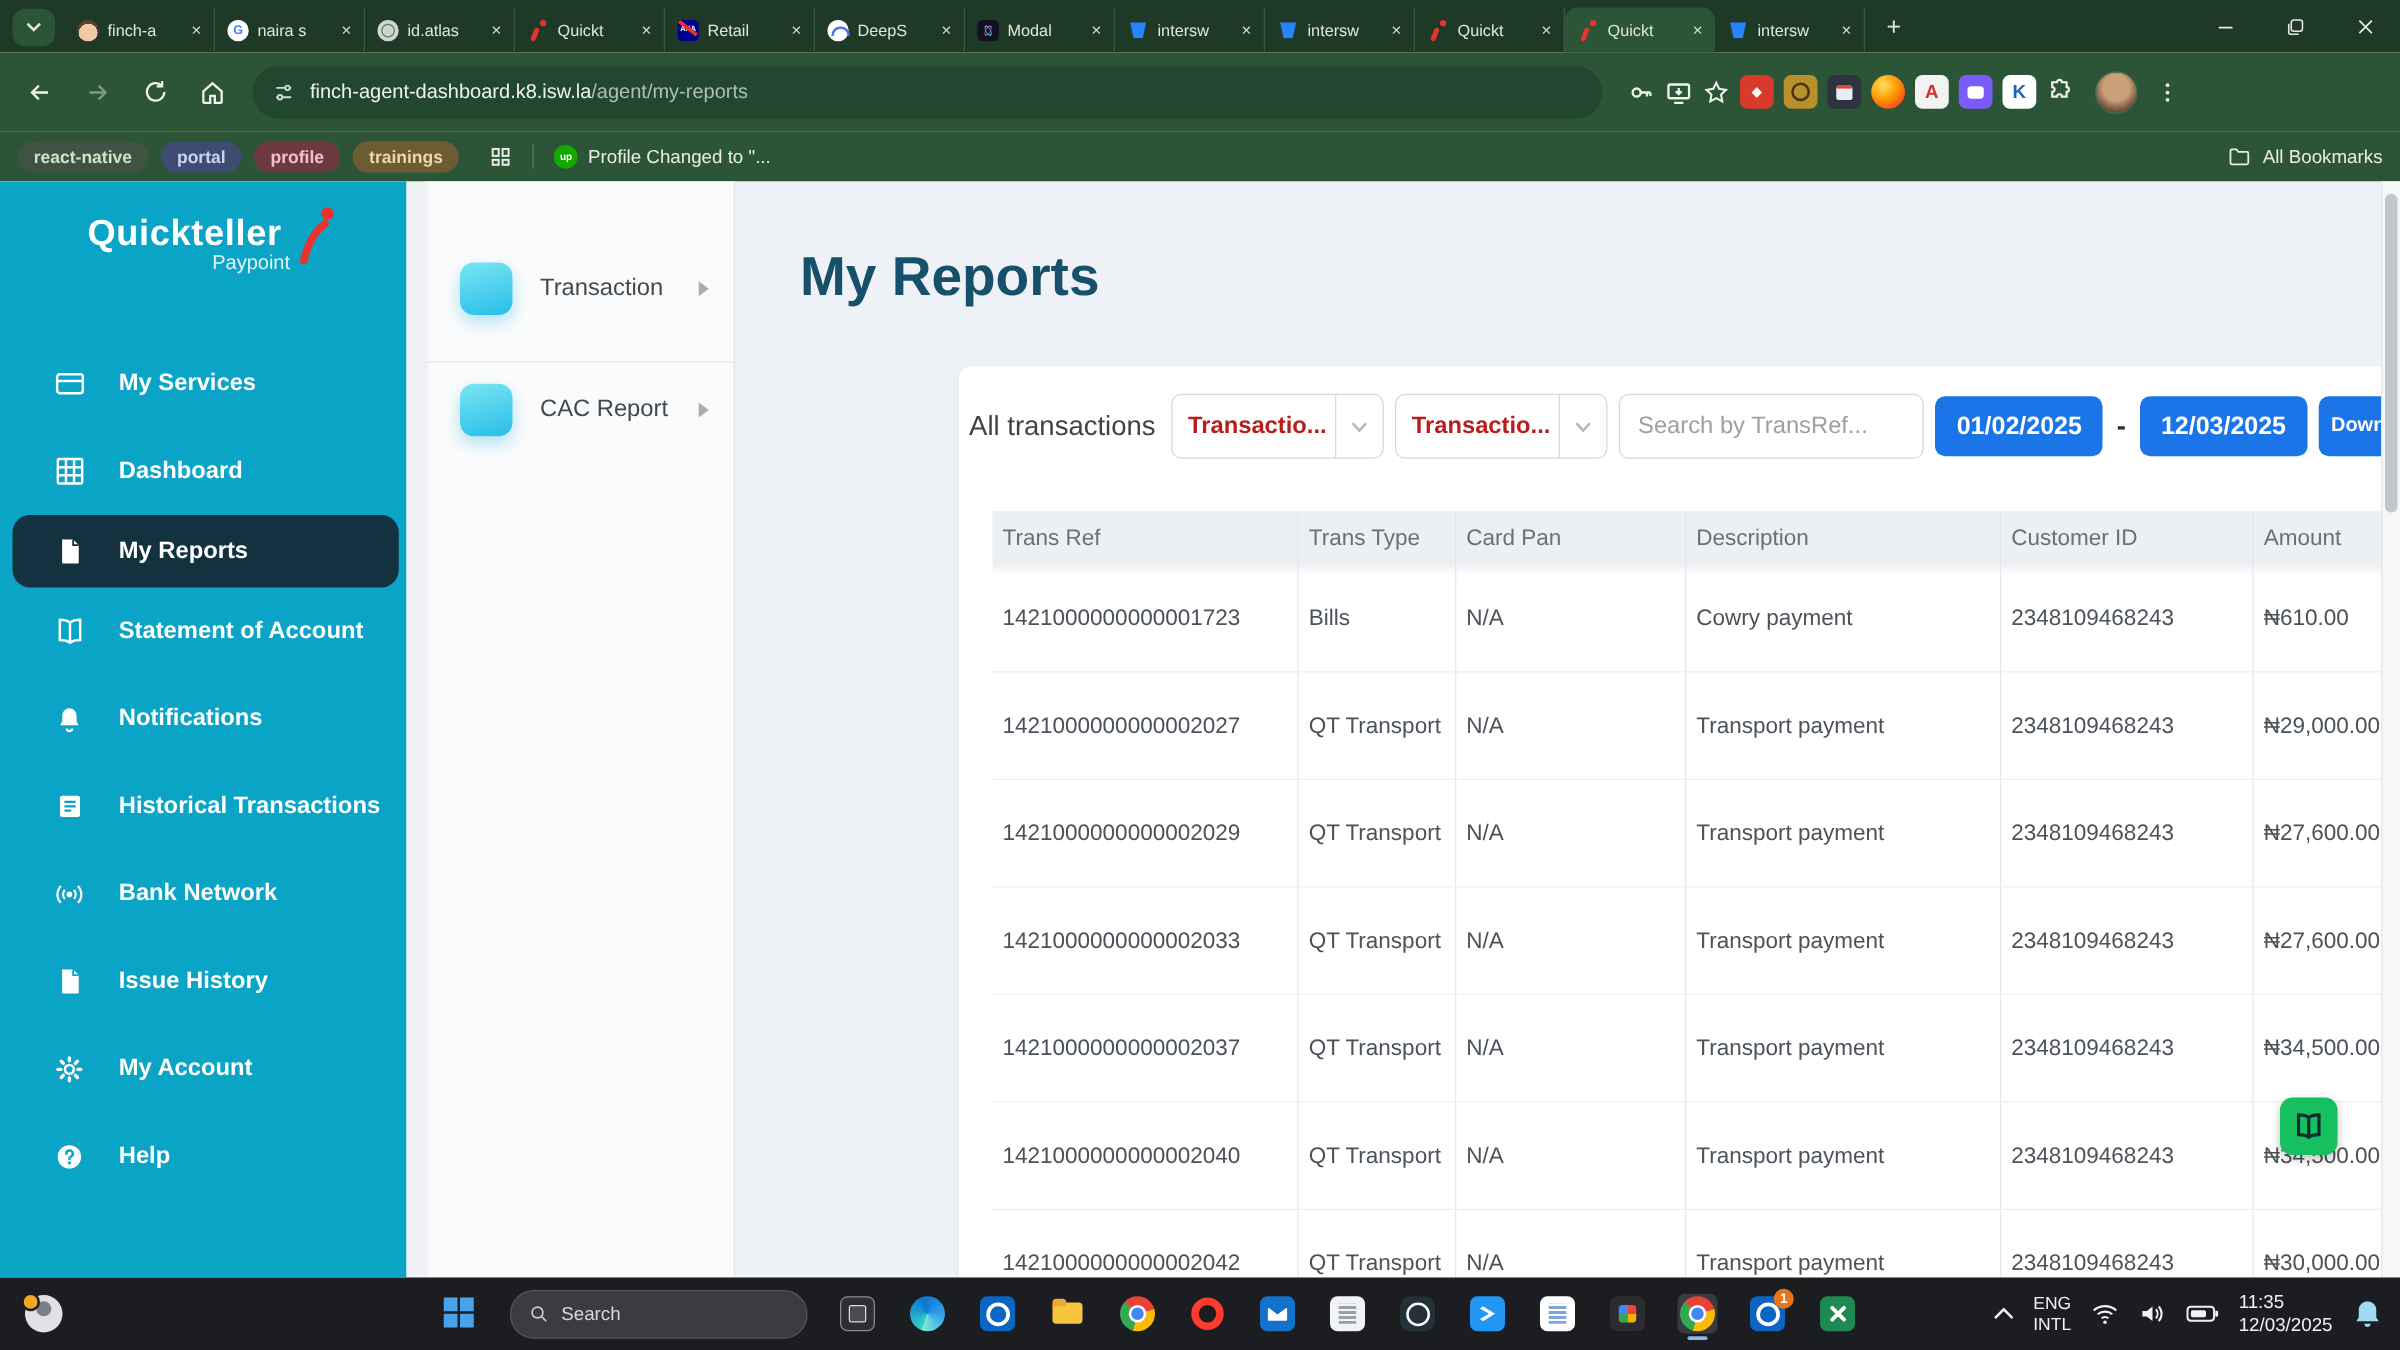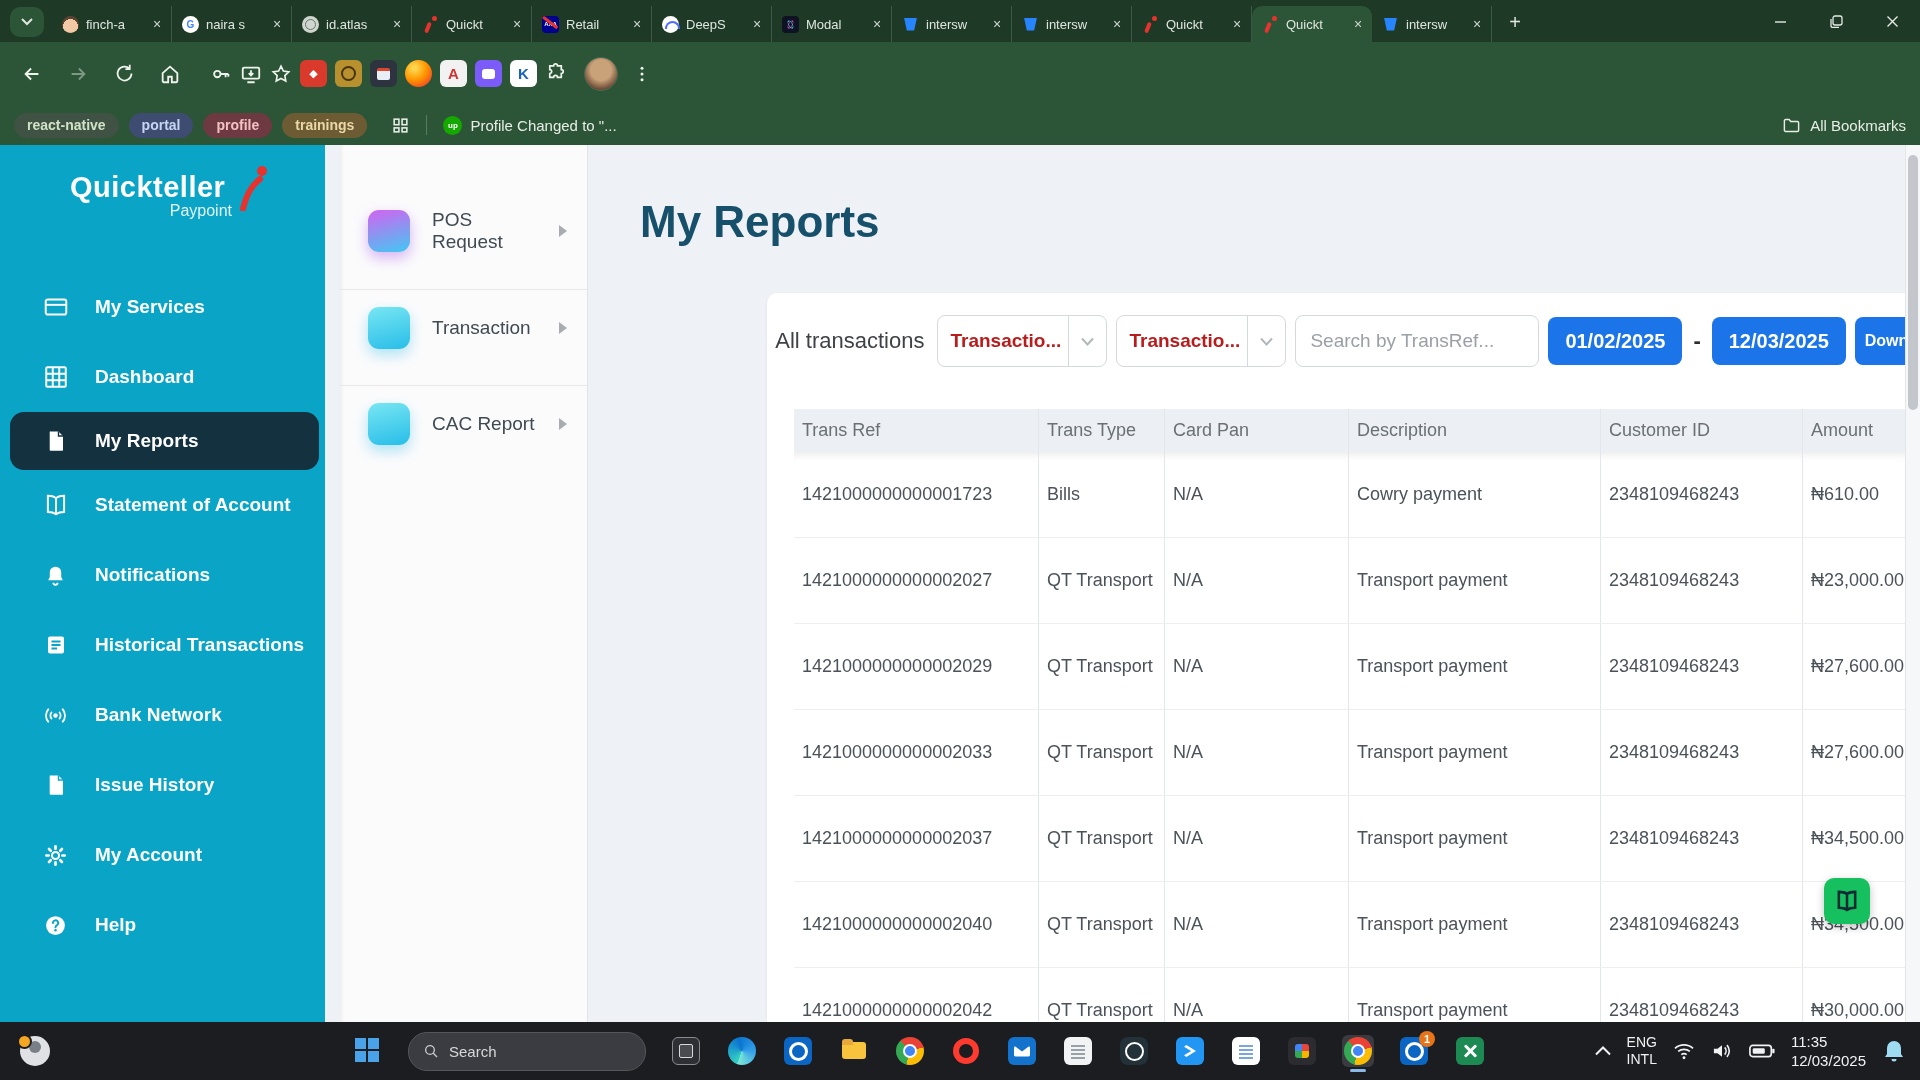--- a/index.html
+++ b/index.html
@@ -268,20 +268,28 @@
     <svg width="21" height="21" viewBox="0 0 24 24">
         <path d="M20 12a8 8 0 1 1-2.3-5.6M18 2v5h-5" stroke="#eef3ee" stroke-width="2" fill="none"></path>
       </svg>
   </div>
   <div class="navbtn">
     <svg width="22" height="22" viewBox="0 0 24 24">
         <path d="M4 11l8-7 8 7v9a1 1 0 0 1-1 1h-5v-6h-4v6H5a1 1 0 0 1-1-1z" stroke="#eef3ee" stroke-width="2" fill="none"></path>
       </svg>
   </div>
 
+  <div class="addresspill">
+    <svg width="18" height="18" viewBox="0 0 24 24">
+        <path d="M4 7h10M18 7h2M4 17h2M10 17h10" stroke="#cfdccf" stroke-width="2"></path>
+        <circle cx="16" cy="7" r="2.4" stroke="#cfdccf" stroke-width="2" fill="none"></circle>
+        <circle cx="8" cy="17" r="2.4" stroke="#cfdccf" stroke-width="2" fill="none"></circle>
+      </svg>
+    <div class="url"><span>finch-agent-dashboard.k8.isw.la</span><span class="path">/agent/my-reports</span></div>
+  </div>
 
   <div class="tbicons">
     <svg width="22" height="22" viewBox="0 0 24 24">
         <circle cx="8" cy="12" r="3.5" stroke="#eef3ee" stroke-width="2" fill="none"></circle>
         <path d="M11.5 12H20M17 12v3.5M20 12v3" stroke="#eef3ee" stroke-width="2" fill="none"></path>
       </svg>
     <svg width="22" height="22" viewBox="0 0 24 24">
         <rect x="3" y="5" width="18" height="12" rx="1.5" stroke="#eef3ee" stroke-width="2" fill="none"></rect>
         <path d="M8 21h8M12 8v5M9.5 11l2.5 2.5L14.5 11" stroke="#eef3ee" stroke-width="2" fill="none"></path>
       </svg>
@@ -441,25 +449,20 @@
               <circle cx="12" cy="16.6" r="1.2" fill="#0aa4c7"></circle>
             </svg>
           </span>
         <span>Help</span>
       </div>
     </div>
   </div>
 
   <div class="submenu">
     <div class="smlist">
-      <div class="smitem">
-        <span class="smicon pos"></span>
-        <span class="smlabel">POS Request</span>
-        <span class="smchev"></span>
-      </div>
       <div class="smitem">
         <span class="smicon cyan"></span>
         <span class="smlabel">Transaction</span>
         <span class="smchev"></span>
       </div>
       <div class="smitem">
         <span class="smicon cyan"></span>
         <span class="smlabel">CAC Report</span>
         <span class="smchev"></span>
       </div>
@@ -512,21 +515,21 @@
             <div>Cowry payment</div>
             <div>2348109468243</div>
             <div>₦610.00</div>
           </div>
           <div class="trow">
             <div>1421000000000002027</div>
             <div>QT Transport</div>
             <div>N/A</div>
             <div>Transport payment</div>
             <div>2348109468243</div>
-            <div>₦23,000.00</div>
+            <div>₦29,000.00</div>
           </div>
           <div class="trow">
             <div>1421000000000002029</div>
             <div>QT Transport</div>
             <div>N/A</div>
             <div>Transport payment</div>
             <div>2348109468243</div>
             <div>₦27,600.00</div>
           </div>
           <div class="trow">

